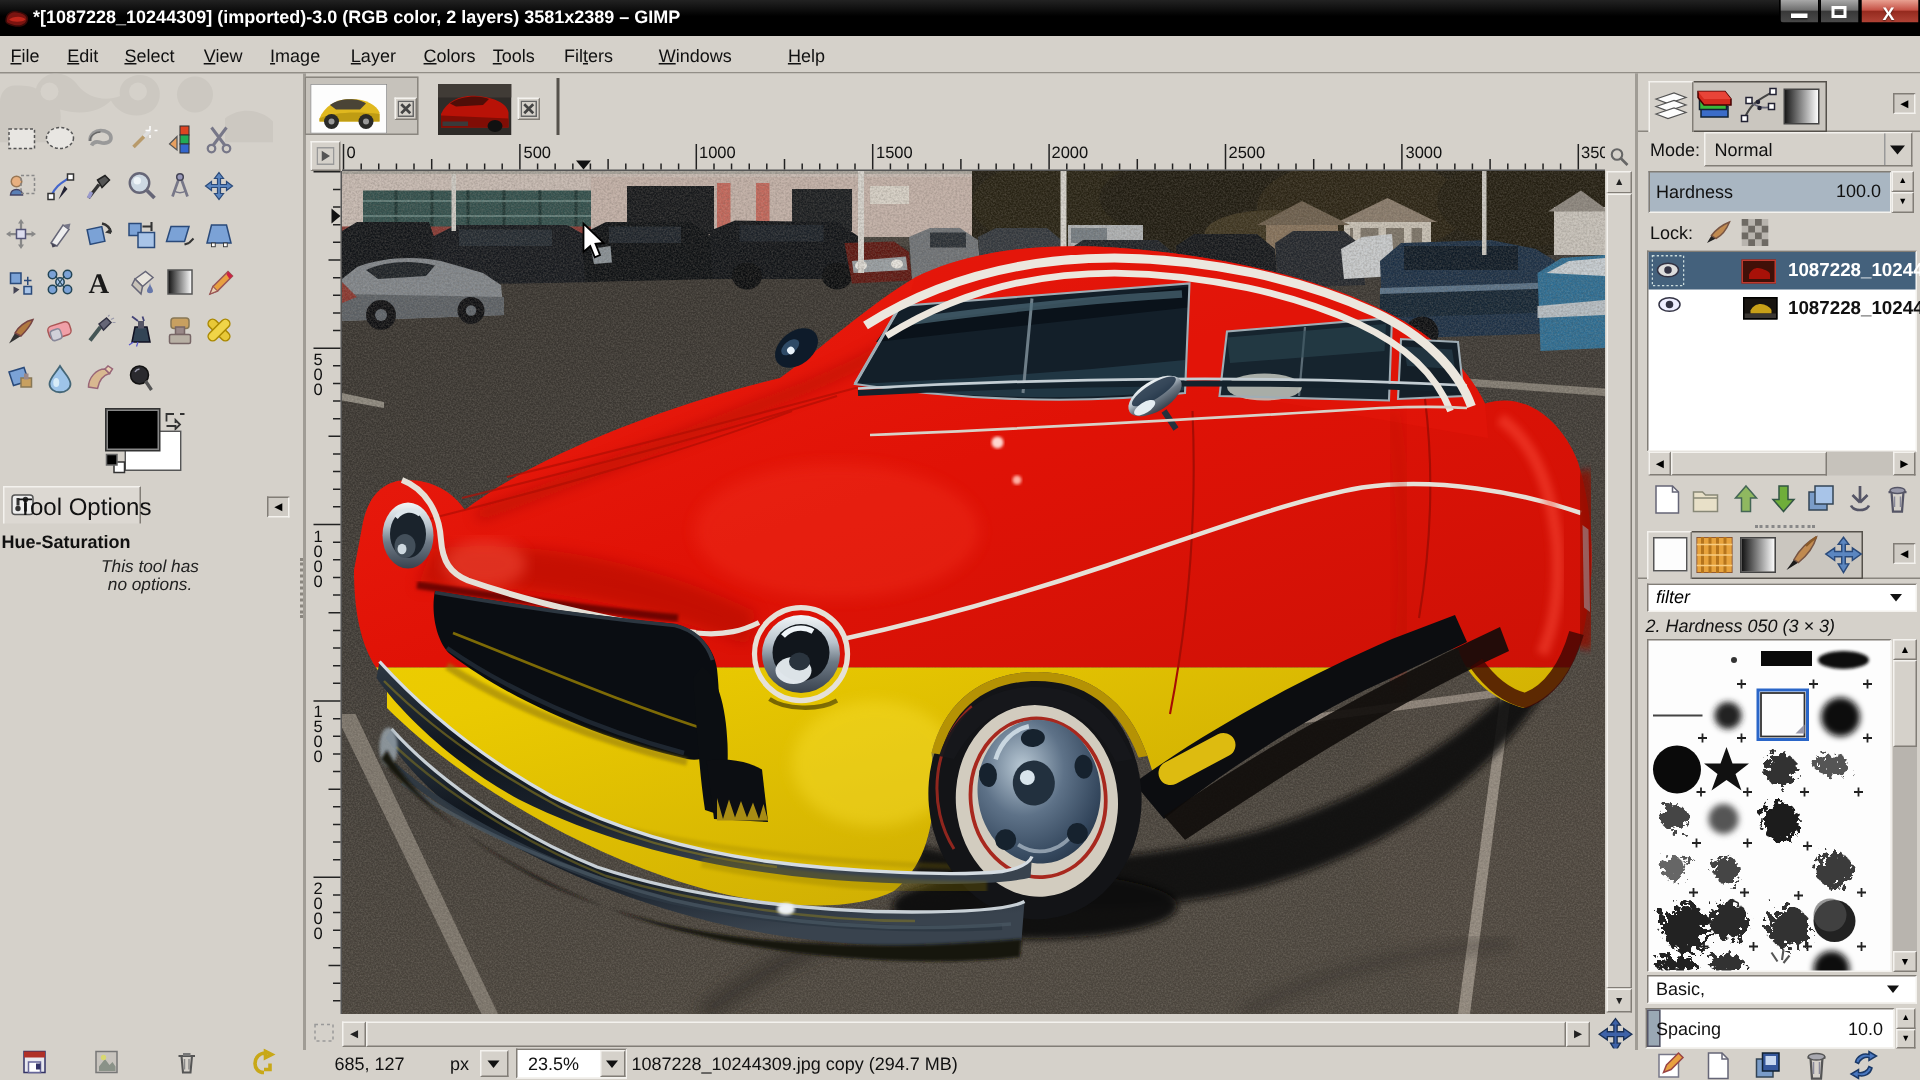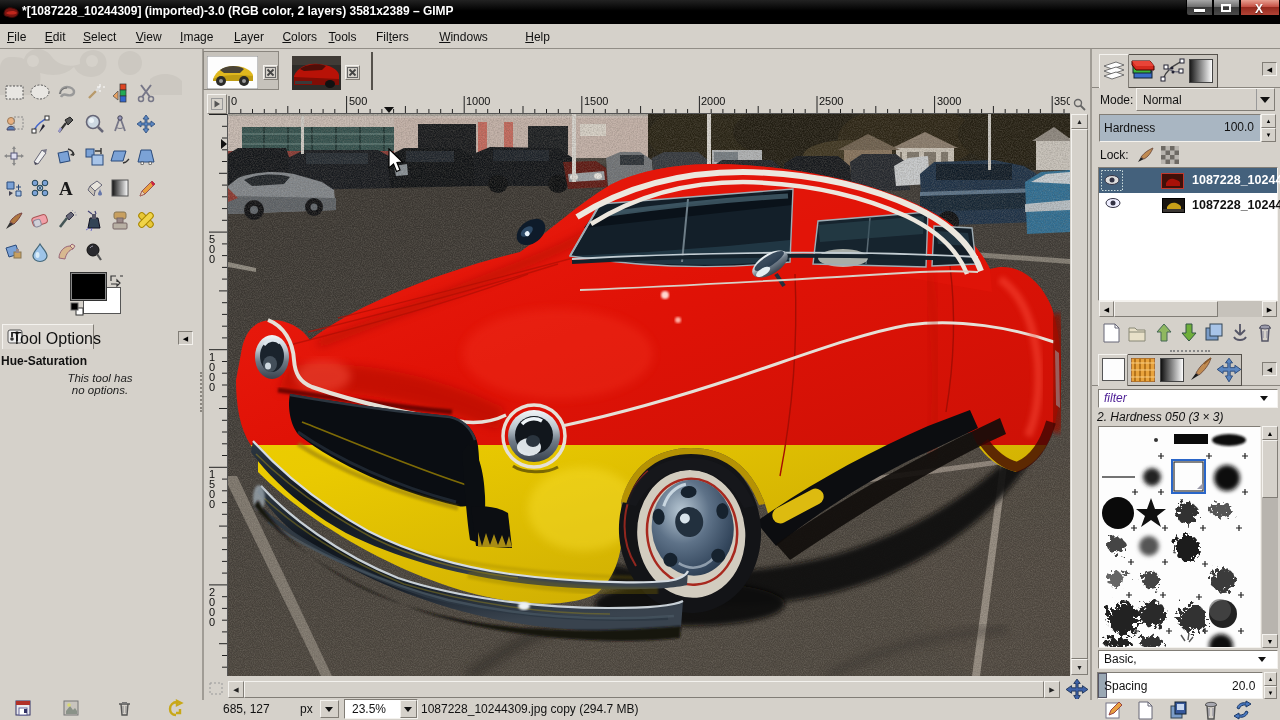--- a/index.html
+++ b/index.html
@@ -928,21 +928,21 @@
     <path d="M3 24 L8 17 L11 19 Z" fill="#1a1a1a"></path>
     <path d="M8 17 C12 10 17 5 23 2 C21 9 16 15 11 19 Z" fill="#c08a50" stroke="#754"></path>
     <path d="M16 8 C18 6 20 4 23 2" stroke="#8a5a28" stroke-width="1.5"></path>
   </svg>
 <svg class="abs" style="left:1216px;top:357px" width="26" height="26" viewBox="0 0 22 22">
     <path d="M11 1 L14 5 L12 5 L12 9 L16 9 L16 7 L21 10.5 L16 14 L16 12 L12 12 L12 16 L14 16 L11 21 L8 16 L10 16 L10 12 L6 12 L6 14 L1 10.5 L6 7 L6 9 L10 9 L10 5 L8 5 Z" fill="#5b86c0" stroke="#2a4a7a" stroke-width="0.8"></path>
   </svg>
 <div class="abs sunk" style="left:1262px;top:362px;width:15px;height:14px;background:#cfcbc4;text-align:center;font-size:7px;line-height:13px">◀</div>
 
 <div class="abs sunk" style="left:1098px;top:389px;width:180px;height:19px;background:#fff"></div>
-<div class="abs" style="left:1104px;top:391px;font-size:12px;font-style:italic;color:#4c1d95">filter</div>
+<div class="abs" style="left:1104px;top:391px;font-size:12px;font-style:italic;color:#000000">filter</div>
 <div class="abs combo-arrow" style="left:1260px;top:396px"></div>
 
 <div class="abs" style="left:1097px;top:410px;font-size:12px;font-style:italic;color:#111">2. Hardness 050 (3 × 3)</div>
 
 <div class="abs sunk" style="left:1098px;top:426px;width:163px;height:222px;background:#fdfdfd"></div>
 <svg class="abs" style="left:1099px;top:427px" width="161" height="220" viewBox="0 0 161 220">
 <defs>
 <filter id="fsoft1" x="-50%" y="-50%" width="200%" height="200%">
         <feGaussianBlur stdDeviation="1.2"></feGaussianBlur>
       </filter>
@@ -1037,21 +1037,21 @@
 <div class="abs" style="left:1262px;top:498px;width:16px;height:136px;background:#b8b4ae"></div>
 <div class="abs bev" style="left:1262px;top:634px;width:16px;height:14px;background:#d5d1ca;text-align:center;font-size:7px;line-height:13px">▼</div>
 
 <div class="abs sunk" style="left:1098px;top:650px;width:180px;height:19px;background:#fff"></div>
 <div class="abs t12" style="left:1104px;top:652px">Basic,</div>
 <div class="abs combo-arrow" style="left:1258px;top:657px"></div>
 
 <div class="abs sunk" style="left:1097px;top:672px;width:166px;height:27px;background:#fff"></div>
 <div class="abs" style="left:1098px;top:673px;width:9px;height:25px;background:#9aa8b4;border:1px solid #556"></div>
 <div class="abs t12" style="left:1104px;top:679px">Spacing</div>
-<div class="abs t12" style="left:1232px;top:679px">20.0</div>
+<div class="abs t12" style="left:1232px;top:679px">10.0</div>
 <div class="abs bev" style="left:1264px;top:672px;width:13px;height:14px;background:#d5d1ca;text-align:center;font-size:6px;line-height:13px">▲</div>
 <div class="abs bev" style="left:1264px;top:686px;width:13px;height:13px;background:#d5d1ca;text-align:center;font-size:6px;line-height:12px">▼</div>
 
 <svg class="abs" style="left:1098px;top:700px" width="182" height="20" viewBox="0 0 182 20">
  <g transform="translate(8,1)">
       <rect x="0" y="2" width="13" height="15" fill="#fff" stroke="#778"></rect>
       <path d="M3 14 L5 9 L13 1 L16 4 L8 12 Z" fill="#e8a040" stroke="#944"></path>
     </g>
  <g transform="translate(40,1)">
       <path d="M1 1 H10 L14 5 V18 H1 Z" fill="#fff" stroke="#667"></path>

